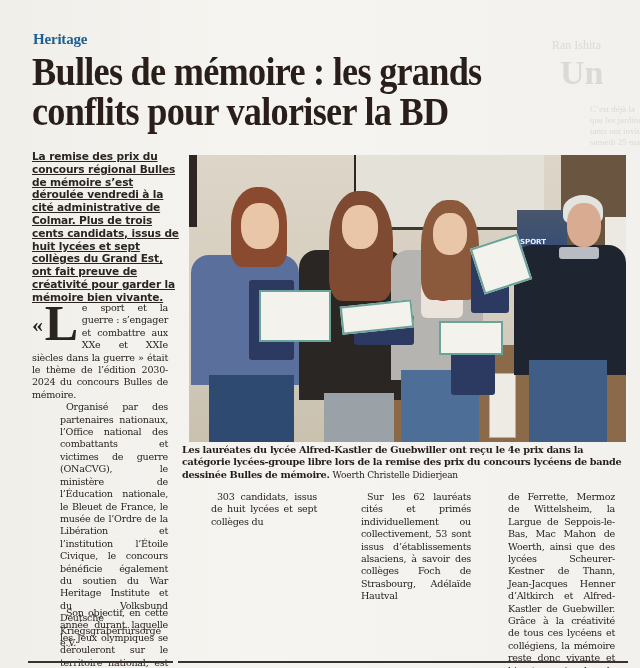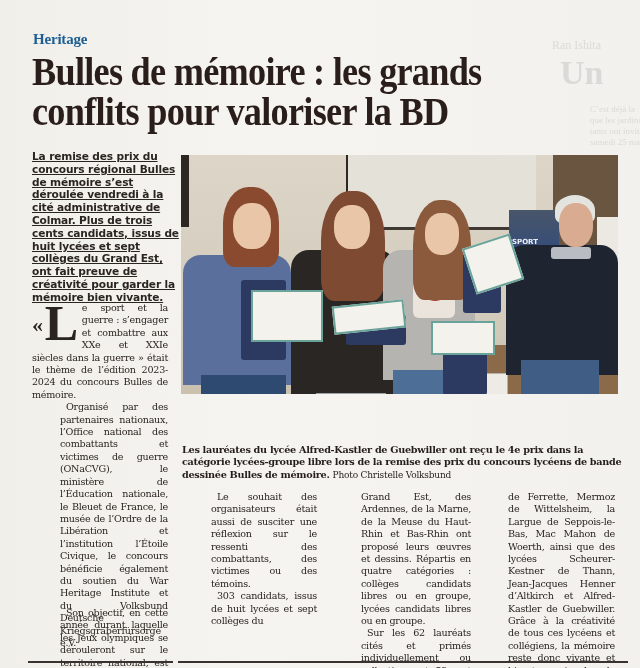--- a/index.html
+++ b/index.html
@@ -74,21 +74,21 @@
     letter-spacing: -0.3px;
   }
   .caption .credit { font-weight: normal; font-size: 9px; letter-spacing: -0.2px; }
 
   .rule { position: absolute; height: 1.5px; background: #3a3230; top: 661px; }
   .rule.r1 { left: 28px; width: 145px; }
   .rule.r2 { left: 178px; width: 450px; }
 
   
   .photo {
-    position: absolute; left: 181px; top: 155px; width: 437px; height: 239px;
+    position: absolute; left: 189px; top: 155px; width: 437px; height: 287px;
     overflow: hidden; background: #d8d2c4;
   }
   .p-wall { position: absolute; inset: 0; background: linear-gradient(180deg, #ddd6c8 0%, #d4cdbe 60%, #c9c0ae 100%); }
   .p-frame-left { position: absolute; left: 0; top: 0; width: 8px; height: 72px; background: #2d2622; }
   .p-whiteboard { position: absolute; left: 165px; top: 0; width: 190px; height: 75px; background: #e4e1d8; border-left: 2px solid #2d2622; border-bottom: 3px solid #403833; }
   .p-panel-right { position: absolute; left: 372px; top: 0; width: 65px; height: 95px; background: #6a5640; }
   .p-poster { position: absolute; left: 328px; top: 55px; width: 50px; height: 95px; background: linear-gradient(180deg, #49566a 0%, #2f4a7c 55%, #3c67a8 100%); }
   .p-poster-text { position: absolute; left: 331px; top: 83px; font-family: "DejaVu Sans", sans-serif; font-weight: bold; font-size: 7px; color: #eaeef7; }
   .p-paper { position: absolute; left: 416px; top: 62px; width: 22px; height: 110px; background: #ece9e2; }
   .p-table { position: absolute; left: 200px; top: 190px; width: 237px; height: 97px; background: #8a6a48; }
@@ -150,21 +150,21 @@
     <span>Bulles de mémoire : les grands</span><br>
     <span>conflits pour valoriser la BD</span>
   </h1>
 
   <div class="chapo">La remise des prix du concours régional Bulles de mémoire s’est déroulée vendredi à la cité administrative de Colmar. Plus de trois cents candidats, issus de huit lycées et sept collèges du Grand Est, ont fait preuve de créativité pour garder la mémoire bien vivante.</div>
 
   <div class="col col1">
     <div class="dropwrap">
       <span class="guillemet">«</span>
       <span class="dropcap">L</span>
-      <span>e sport et la guerre : s’engager et combattre aux XXe et XXIe siècles dans la guerre » était le thème de l’édition 2023-2024 du concours Bulles de mémoire.</span>
+      <span>e sport et la guerre : s’engager et combattre aux XXe et XXIe siècles dans la guerre » était le thème de l’édition 2030-2024 du concours Bulles de mémoire.</span>
     </div>
     <p style="clear:both;">Organisé par des partenaires nationaux, l’Office national des combattants et victimes de guerre (ONaCVG), le ministère de l’Éducation nationale, le Bleuet de France, le musée de l’Ordre de la Libération et l’institution l’Étoile Civique, le concours bénéficie également du soutien du War Heritage Institute et du Volksbund Deutsche Kriegsgräberfürsorge e.V.</p>
   </div>
 
 
   <div class="col col1b">
     <p>Son objectif, en cette année durant laquelle les Jeux olympiques se dérouleront sur le territoire national, est de pro-</p>
   </div>
 
   <div class="photo">
@@ -211,30 +211,28 @@
     <div class="bag b3"></div>
     <div class="bag b4"></div>
     <div class="cert c1"></div>
     <div class="cert c2"></div>
     <div class="cert c3"></div>
     <div class="cert c4"></div>
   </div>
 
   <div class="caption">
     <span>Les lauréates du lycée Alfred-Kastler de Guebwiller ont reçu le 4e prix dans la catégorie lycées-groupe libre lors de la remise des prix du concours lycéens de bande dessinée Bulles de mémoire.</span>
-    <span class="credit">Photo Christelle Volksbund</span>
+    <span class="credit">Woerth Christelle Didierjean</span>
   </div>
 
   <div class="col col2">
-    <p>Le souhait des organisateurs était aussi de susciter une réflexion sur le ressenti des combattants, des victimes ou des témoins.</p>
     <p>303 candidats, issus de huit lycées et sept collèges du</p>
   </div>
 
   <div class="col col3">
-    <p class="noindent">Grand Est, des Ardennes, de la Marne, de la Meuse du Haut-Rhin et Bas-Rhin ont proposé leurs œuvres et dessins. Répartis en quatre catégories : collèges candidats libres ou en groupe, lycées candidats libres ou en groupe.</p>
     <p>Sur les 62 lauréats cités et primés individuellement ou collectivement, 53 sont issus d’établissements alsaciens, à savoir des collèges Foch de Strasbourg, Adélaïde Hautval</p>
   </div>
 
   <div class="col col4">
     <p class="noindent">de Ferrette, Mermoz de Wittelsheim, la Largue de Seppois-le-Bas, Mac Mahon de Woerth, ainsi que des lycées Scheurer-Kestner de Thann, Jean-Jacques Henner d’Altkirch et Alfred-Kastler de Guebwiller. Grâce à la créativité de tous ces lycéens et collégiens, la mémoire reste donc vivante et bien transmise dans la région.</p>
     <div class="note">Plus de photos sur notre site internet.</div>
   </div>
 
   <div class="rule r1"></div>
   <div class="rule r2"></div>

